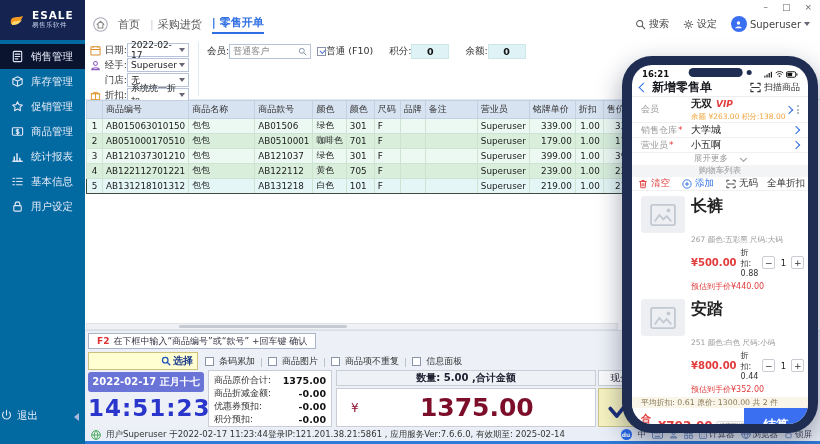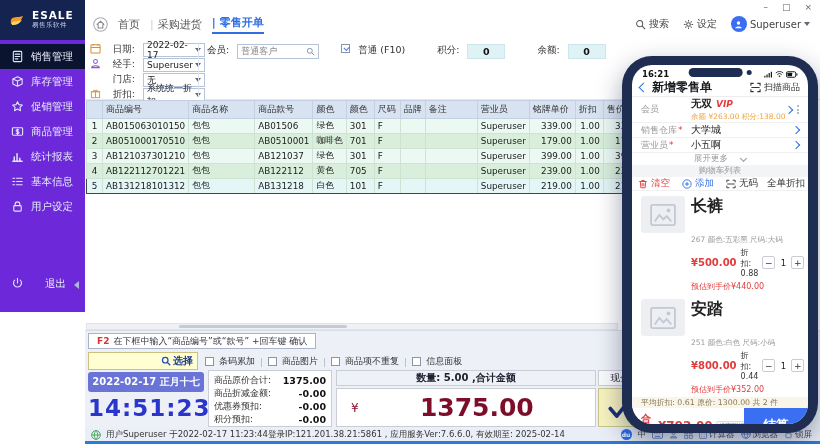--- a/index.html
+++ b/index.html
@@ -1,46 +1,46 @@
 <!DOCTYPE html>
 <html><head>
 <meta charset="utf-8">
 <style>
 *{margin:0;padding:0;box-sizing:border-box}
 html,body{width:820px;height:444px;overflow:hidden}
 body{font-family:"DejaVu Sans","Liberation Sans",sans-serif;background:#fff;color:#222}
 .app{position:relative;width:820px;height:444px;background:#fff;overflow:hidden}
 svg{display:block}
 
-.sidebar{position:absolute;left:0;top:0;width:85px;height:312px;background:#6d28d9;color:#e6ecf8;z-index:5}
+.sidebar{position:absolute;left:0;top:0;width:85px;height:444px;background:#0369a1;color:#e6ecf8;z-index:5}
 .logo{height:40px;background:#152350;display:flex;align-items:center;gap:5px;padding:0 7px}
 .logo .lt .n{font-size:10.5px;font-weight:bold;letter-spacing:1px;color:#fff;line-height:1.1}
 .logo .lt .s{font-size:6.5px;color:#c9d4ee;letter-spacing:.5px}
 .smenu{margin-top:4px}
 .sitem{height:25px;display:flex;align-items:center;gap:7px;padding-left:11px;font-size:10.5px;cursor:pointer}
 .sitem.active{background:#0a142f}
 .si svg{width:13px;height:13px;stroke:#dfe6f5;fill:none;stroke-width:1.2;stroke-linecap:round;stroke-linejoin:round}
-.exit{position:absolute;left:0;bottom:16px;width:85px;height:25px;display:flex;align-items:center;gap:21px;padding-left:11px;font-size:10.5px;cursor:pointer}
+.exit{position:absolute;left:0;bottom:16px;width:85px;height:25px;display:flex;align-items:center;gap:4px;font-size:10.5px;cursor:pointer}
 .collapse{position:absolute;right:6px;bottom:23px;width:0;height:0;border-top:4px solid transparent;border-bottom:4px solid transparent;border-right:5px solid #a9b8dd;cursor:pointer}
 
 .winctl{position:absolute;right:8px;top:2px;display:flex;gap:14px;font-size:9px;color:#666;z-index:6}
 .winctl span{cursor:pointer}
 
 .appbar{position:absolute;left:85px;top:12px;width:735px;height:24px;display:flex;align-items:center;background:#fff}
 .tab{display:flex;align-items:center;gap:4px;font-size:11px;color:#555;margin-left:10px;cursor:pointer}
 .tab .pipe{color:#c9cfdb}
 .tab.active{color:#2f6fe4;font-weight:bold}
 .tab.active .pipe{color:#2f6fe4}
 .abright{margin-left:auto;display:flex;align-items:center;gap:14px;padding-right:10px}
 .abitem{display:flex;align-items:center;gap:3px;font-size:10px;color:#444;cursor:pointer}
 .avatar{width:16px;height:16px;border-radius:50%;background:#3a6ff2;display:flex;align-items:center;justify-content:center}
 .caret{width:0;height:0;border-left:3px solid transparent;border-right:3px solid transparent;border-top:4px solid #667}
 
 .formbar{position:absolute;left:85px;top:38px;width:735px;height:62px;background:#fff;border-bottom:1px solid #e2e8f2}
-.frow{position:absolute;display:flex;align-items:flex-start;gap:8px;font-size:9.5px;color:#333}
+.frow{position:absolute;display:flex;align-items:center;gap:0;font-size:9.5px;color:#333}
 .flabel{width:26px;text-align:right}
 .dd{width:62px;height:14px;border:1px solid #b7c3d8;background:#fff;display:flex;align-items:center;font-size:9px;color:#222;padding:0 3px;justify-content:space-between;cursor:pointer}
 .vline{position:absolute;left:113px;top:4px;width:1px;height:54px;background:#dfe7f3}
 .minput{width:82px;height:15px;border:1px solid #b7c3d8;display:flex;align-items:center;justify-content:space-between;padding:0 3px;font-size:9px;color:#888;cursor:text}
 .cb{width:9px;height:9px;border:1px solid #8a94a8;background:#fff;display:inline-block;position:relative;flex:none}
 .cb.ck:after{content:"";position:absolute;left:1.5px;top:0.5px;width:4px;height:2.5px;border-left:1.5px solid #4a6fd0;border-bottom:1.5px solid #4a6fd0;transform:rotate(-45deg)}
 .cyan{height:15px;background:#dff3f6;border:1px solid #cde6ea;font-size:9.5px;font-weight:bold;display:flex;align-items:center;justify-content:center;color:#111}
 
 .grid{position:absolute;left:86px;top:100px;border-collapse:collapse;table-layout:fixed;font-size:8.8px;color:#1b1b1b;background:#fff}
 .grid th{background:#d8e3f1;font-weight:normal;text-align:left;padding:2px 3px;border:1px solid #c4d1e3;height:13px;color:#333;font-size:9px;white-space:nowrap;overflow:hidden}

